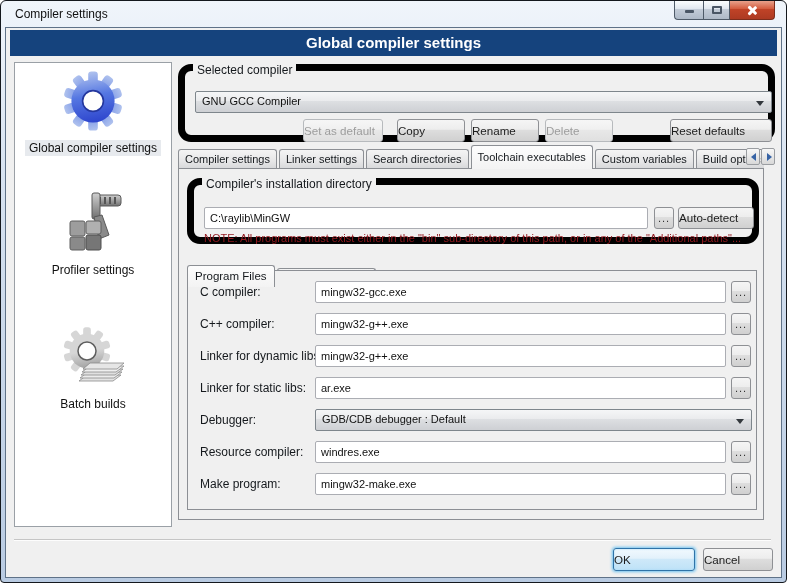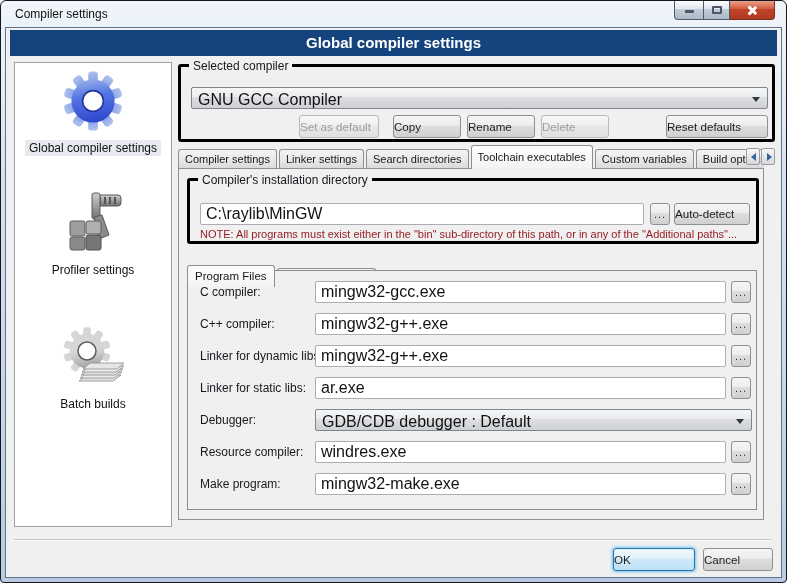--- a/index.html
+++ b/index.html
@@ -27,26 +27,26 @@
 
   .header { position:absolute; left:4px; right:4px; top:2px; height:26px; background:#15437d;
             color:#fff; font-size:15px; font-weight:bold; text-align:center; line-height:26px; }
 
   .sidebar { position:absolute; left:8px; top:34px; width:158px; height:465px; background:#fff; border:1px solid #9aa0a6; }
   .side-item { position:absolute; left:0; width:100%; text-align:center; }
   .side-item .icon { display:inline-block; }
   .side-label { display:inline-block; margin-top:4px; font-size:12px; color:#111; padding:1px 4px; }
   .side-label.selected { background:#e7eaee; }
 
-  .group { position:absolute; border:3px solid #000000; border-radius:3px; }
+  .group { position:absolute; border:7px solid #000000; border-radius:13px; }
   .group-label { position:absolute; top:-8px; left:8px; background:#f0f0f0; padding:0 4px; font-size:12px; color:#15191d; }
 
   .combo { position:absolute; border:1px solid #7e868c; border-radius:2px;
            background:linear-gradient(#f5f6f7,#eaebed 45%,#dddfe2 46%,#ced0d4); }
-  .combo-text { position:absolute; left:6px; top:3px; font-size:16px; color:#111; white-space:nowrap; }
+  .combo-text { position:absolute; left:6px; top:3px; font-size:11px; color:#111; white-space:nowrap; }
   .combo-arrow { position:absolute; right:7px; top:9px; width:0; height:0;
                  border-left:4px solid transparent; border-right:4px solid transparent; border-top:5px solid #33383d; }
 
   .btn { position:absolute; height:23px; border:1px solid #8e9094; border-radius:3px; text-align:left;
          line-height:21px; font-size:11.6px; color:#1c1c1c; cursor:default;
          background:linear-gradient(#f5f5f5,#ededed 45%,#dedede 46%,#d0d0d0); }
   .btn.disabled { color:#9d9d9d; border-color:#b7babd; background:linear-gradient(#f6f6f6,#f0f0f0 45%,#e8e8e8 46%,#e0e0e0); }
   .btn.default { border-color:#2f73a8; box-shadow:0 0 3px 1px #6fc2f0, inset 0 0 2px #9fd9f8;
                  background:linear-gradient(#f1f9fe,#e2f1fb 45%,#cfe9f9 46%,#bee2f7); }
   .mini-btn { position:absolute; width:20px; height:22px; border:1px solid #8e9094; border-radius:3px;
@@ -63,21 +63,21 @@
                 background:linear-gradient(#f7f7f7,#e8e8e8 50%,#d8d8d8); }
   .arr-left { position:absolute; left:4px; top:4px; width:0; height:0;
               border-top:4px solid transparent; border-bottom:4px solid transparent; border-right:5px solid #3763a5; }
   .arr-right { position:absolute; left:5px; top:4px; width:0; height:0;
                border-top:4px solid transparent; border-bottom:4px solid transparent; border-left:5px solid #3763a5; }
 
   .tab-panel { position:absolute; left:172px; top:140px; width:586px; height:352px;
                border:1px solid #8c8f94; background:#f0f0f0; z-index:2; }
 
   .text-input { position:absolute; height:22px; border:1px solid #abadb3; border-radius:2px; background:#fff;
-                font-family:"Liberation Sans",sans-serif; font-size:16px; color:#111; padding:0 5px; }
+                font-family:"Liberation Sans",sans-serif; font-size:11px; color:#111; padding:0 5px; }
 
   .note { position:absolute; font-size:11px; color:#93191f; white-space:nowrap; }
 
   .subtabs-row { position:absolute; left:8px; top:80px; height:22px; white-space:nowrap; }
   .subtab { display:inline-block; vertical-align:bottom; height:19px; line-height:18px; margin-top:3px; margin-right:2px;
             padding:0 7px; font-size:11.5px; color:#15191d; border:1px solid #8c8f94; border-bottom:none;
             border-radius:3px 3px 0 0; background:linear-gradient(#f4f4f4,#e6e6e7 60%,#d6d7d9); }
   .subtab.active { height:22px; line-height:21px; margin-top:16px; background:linear-gradient(#fdfdfd,#f3f3f3); position:relative; z-index:3; }
 
   .inner-panel { position:absolute; left:8px; top:101px; width:570px; height:240px;

